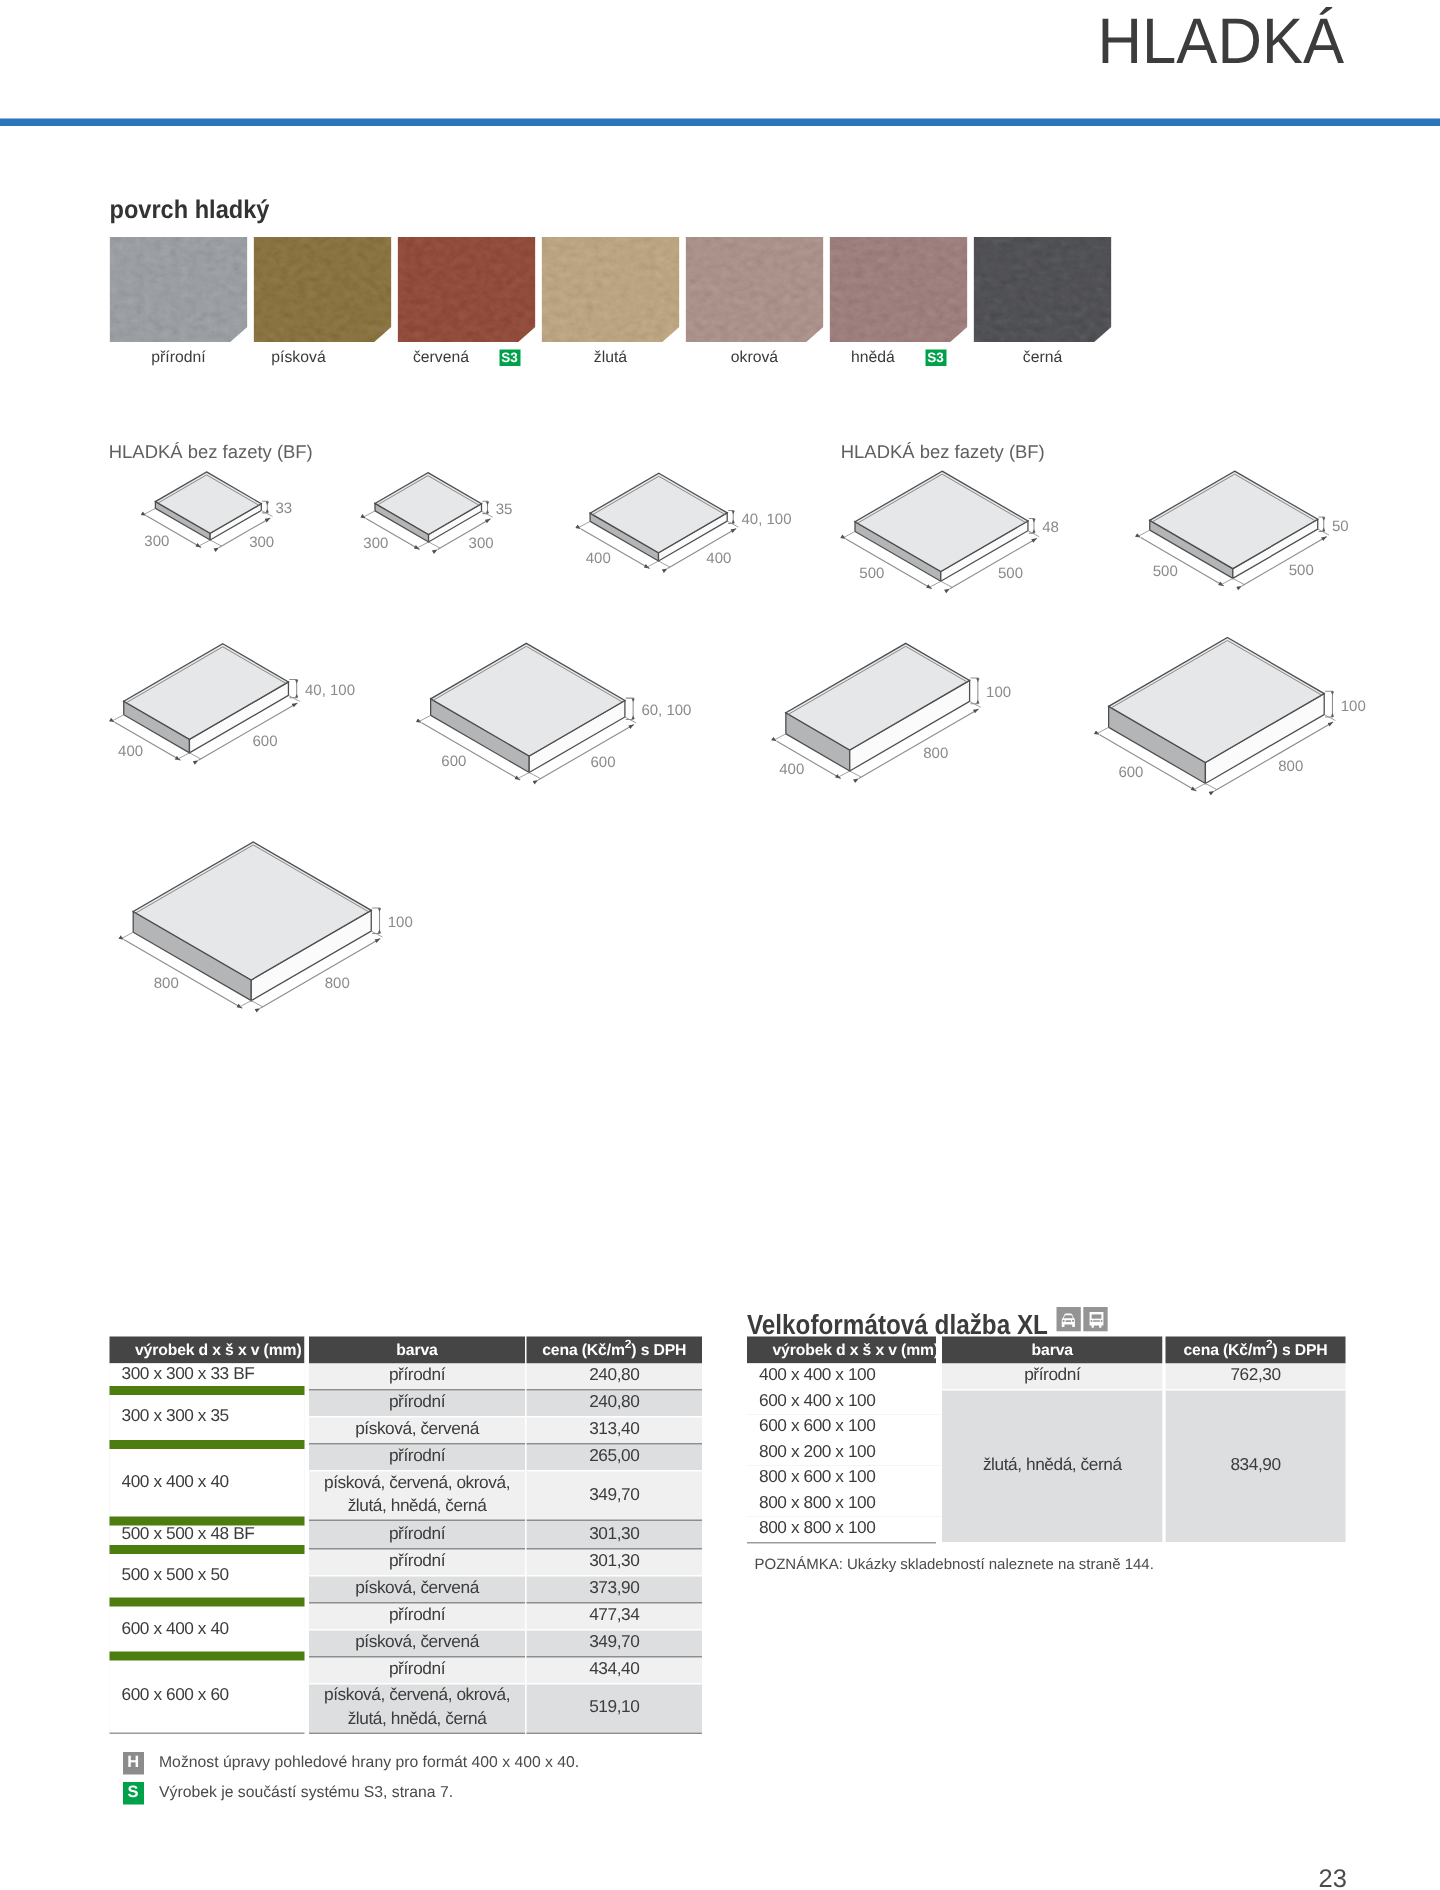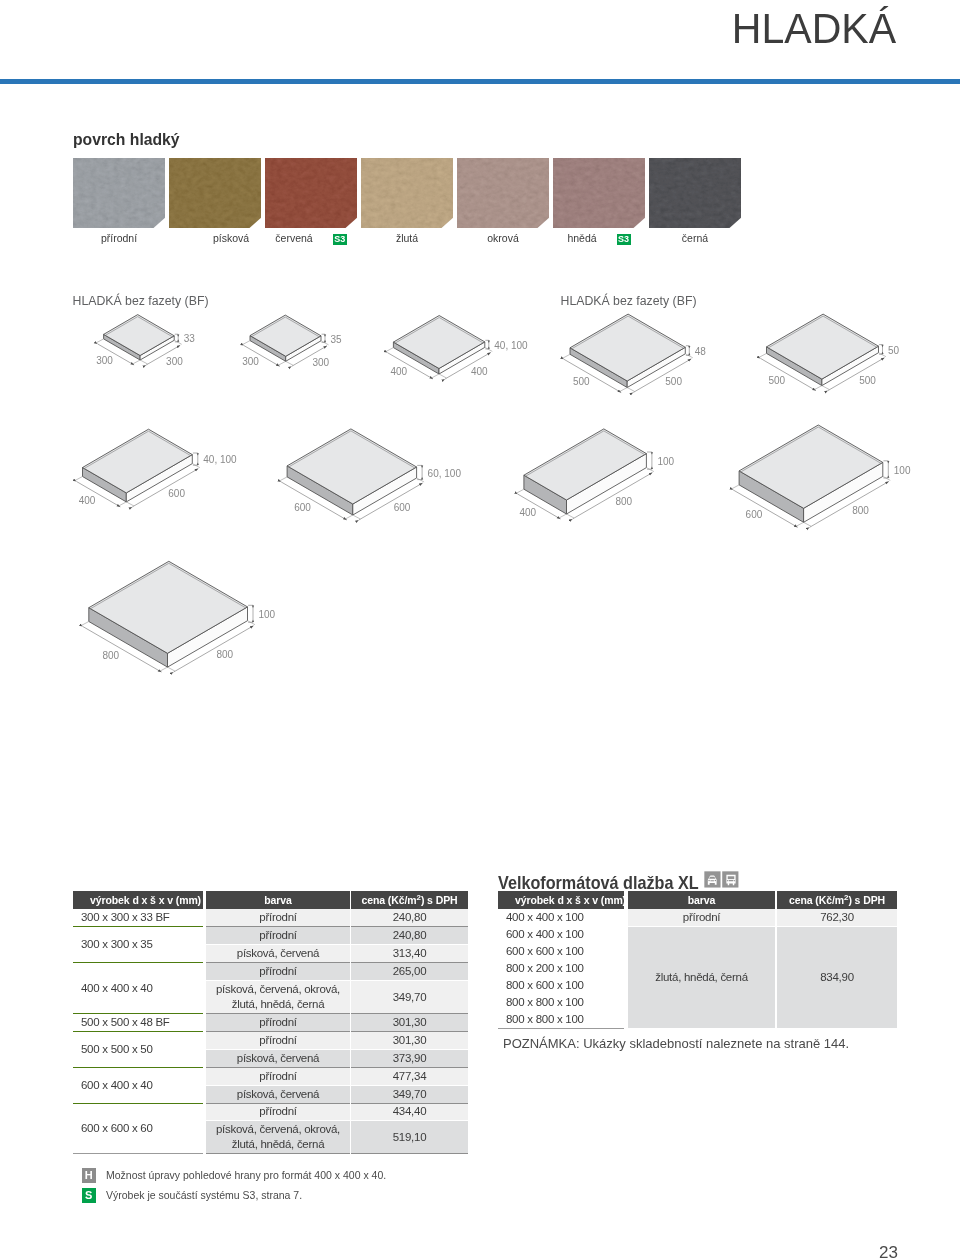--- a/index.html
+++ b/index.html
@@ -26,21 +26,21 @@
   #diagram-caption-right{position:absolute;left:560.5px;top:294px;font-size:12.3px;line-height:14px;color:#5f6062;}
   #slab-layer{position:absolute;left:0;top:0;width:960px;height:700px;}
   #slab-layer svg{position:absolute;left:0;top:0;}
   .dim-text{font-family:"Liberation Sans",sans-serif;fill:#8a8a8a;}
 
   
   .tbl{position:absolute;border-collapse:collapse;table-layout:fixed;font-size:11.5px;color:#3c3c3c;}
   .tbl th{background:#454545;color:#fff;font-weight:700;font-size:10.5px;height:18px;line-height:18px;padding:0;text-align:center;border:0;vertical-align:middle;white-space:nowrap;}
   .tbl th.c1{text-align:left;padding-left:17px;}
   .tbl td{padding:0;border:0;text-align:center;vertical-align:middle;height:17.9px;line-height:13px;font-size:11.5px;box-sizing:border-box;}
-  .tbl td.prod{text-align:left;padding-left:8px;background:#fff;border-bottom:1px solid #4d7c0f;}
+  .tbl td.prod{text-align:left;padding-left:8px;background:#fff;border-bottom:6px solid #4d7c0f;}
   .tbl td.prodlast{border-bottom:1px solid #9b9b9b;}
   .tbl td.noline{border-bottom:0;}
   .tbl .gap{width:3px;background:#fff !important;border:0 !important;padding:0;}
   .rowA{background:#f0f0f0;}
   .rowB{background:#dddedf;}
   .tbl td.val{border-bottom:1px solid #ffffff;}
   .tbl td.tall{height:33px;line-height:15.5px;}
   .tbl tr.sep td.val{border-bottom:1px solid #8e8e8e;}
   .tbl tr.lastrow td.val{border-bottom:1px solid #8e8e8e;}
   .sup{font-size:8px;vertical-align:super;line-height:0;}
@@ -56,21 +56,21 @@
 
   #xl-title{position:absolute;left:498px;top:872px;font-size:18.5px;line-height:21px;font-weight:600;color:#3c3c3c;white-space:nowrap;transform-origin:0 50%;transform:scaleX(0.875);}
   #xl-icons{position:absolute;left:704px;top:871px;width:36px;height:18px;}
   #table-right{left:498px;top:891px;width:399px;}
   #table-right col.c1{width:126px;}
   #table-right col.gap{width:4px;}
   #table-right col.c2{width:147px;}
   #table-right col.gap2{width:2px;}
   #table-right col.c3{width:120px;}
   #table-right td{height:17px;}
-  #xl-note{position:absolute;left:503px;top:1036.5px;font-size:13px;line-height:14px;color:#4a4a4a;}
+  #xl-note{position:absolute;left:503px;top:1036.5px;font-size:10px;line-height:14px;color:#4a4a4a;}
 
   
   #legend{position:absolute;left:81.5px;top:1167px;}
   .legend-row{display:flex;align-items:center;height:17px;margin-bottom:3px;}
   .legend-badge{width:14.5px;height:14.5px;display:flex;align-items:center;justify-content:center;color:#fff;font-size:11px;font-weight:700;line-height:13px;font-family:"Liberation Sans",sans-serif;}
   .legend-text{margin-left:10px;font-size:10.5px;color:#4a4a4a;line-height:13px;}
   #page-number{position:absolute;right:62px;bottom:-2px;font-size:17px;line-height:18px;color:#4a4a4a;}
 </style>
 </head>
 <body>
@@ -183,21 +183,21 @@
               <feFuncB type="linear" slope="0.65" intercept="0.17"></feFuncB>
             </feComponentTransfer>
           </filter>
           <rect width="92" height="70" filter="url(#tex6)" opacity="0.42" style="mix-blend-mode:multiply"></rect>
           <rect width="92" height="70" filter="url(#tex6)" opacity="0.28" style="mix-blend-mode:screen"></rect>
         </svg>
       </div>
     </div>
   <div id="swatch-labels">
       <div class="swatch-label" style="left: 0px;"><span>přírodní</span></div>
-      <div class="swatch-label" style="left: 112px;"><span>písková</span></div>
+      <div class="swatch-label" style="left: 80px;"><span>písková</span></div>
       <div class="swatch-label" style="left: 192px;"><span>červená</span><span class="s3-badge">S3</span></div>
       <div class="swatch-label" style="left: 288px;"><span>žlutá</span></div>
       <div class="swatch-label" style="left: 384px;"><span>okrová</span></div>
       <div class="swatch-label" style="left: 480px;"><span>hnědá</span><span class="s3-badge">S3</span></div>
       <div class="swatch-label" style="left: 576px;"><span>černá</span></div>
     </div>
 
   <div id="diagram-caption-left">HLADKÁ bez fazety (BF)</div>
   <div id="diagram-caption-right">HLADKÁ bez fazety (BF)</div>
   <div id="slab-layer">

